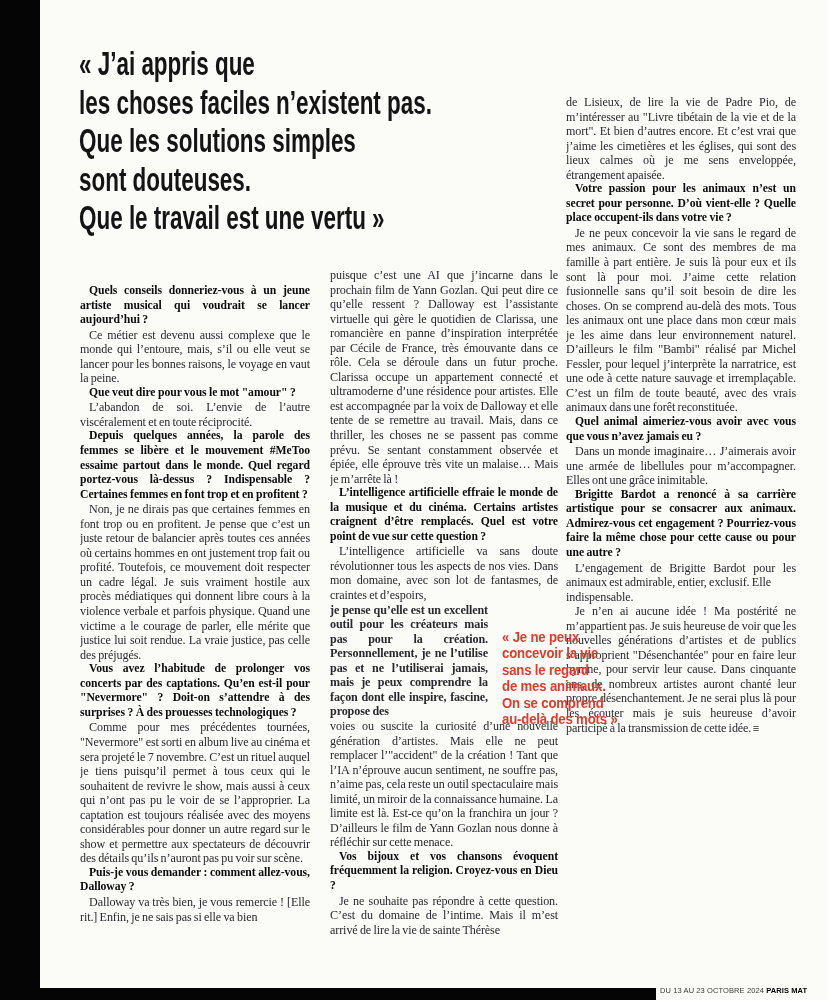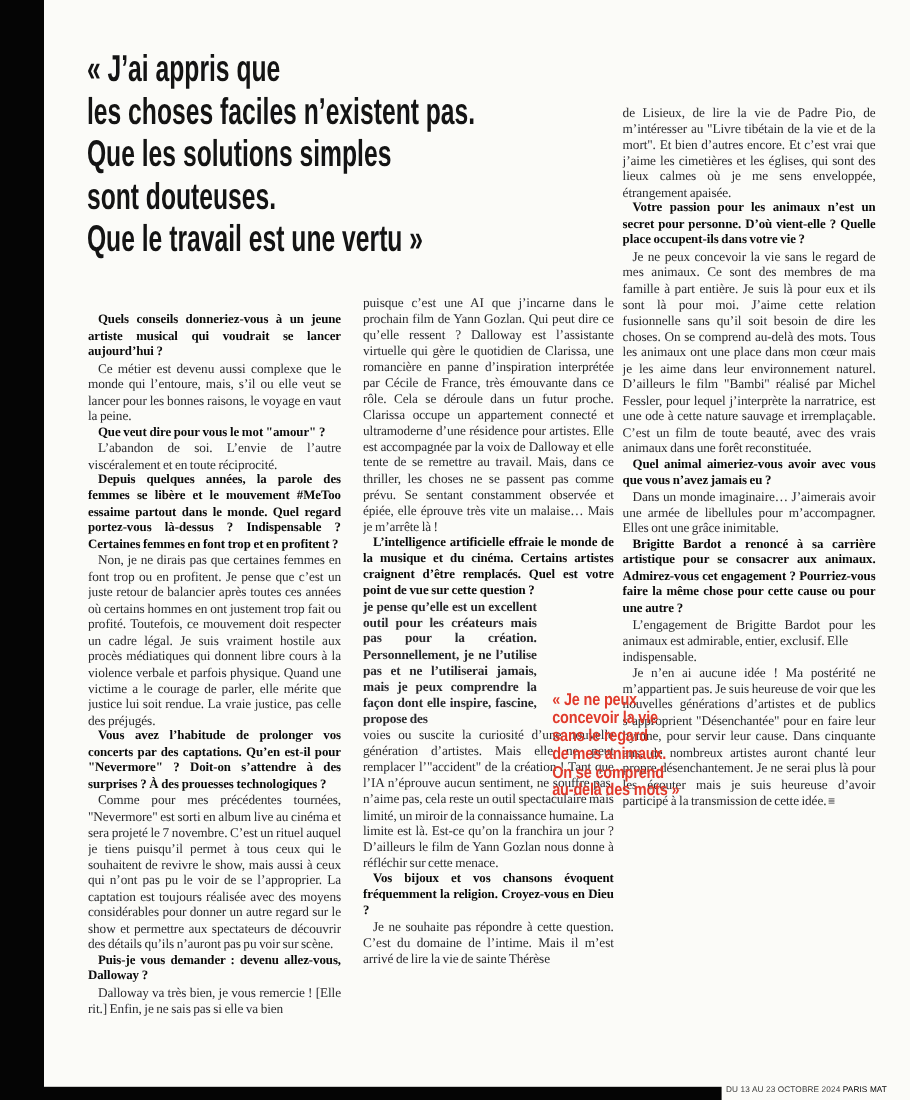--- a/index.html
+++ b/index.html
@@ -43,21 +43,21 @@
     font-size:15.5px; line-height:16.4px;
     transform:scaleX(0.85); transform-origin:left top;
     letter-spacing:-0.2px;
   }
 
   .footer {
     position:absolute; left:660px; top:986px; width:167px; height:14px;
     font-family:"Liberation Sans", sans-serif; font-size:7.5px; color:#3a3a3a;
     white-space:nowrap; overflow:hidden; letter-spacing:0.1px;
   }
-  .footer .brand { font-weight:normal; color:#000; }
+  .footer .brand { font-weight:bold; color:#000; }
 
   .endmark { font-family:"Liberation Sans", sans-serif; font-weight:bold; font-size:11px; letter-spacing:-1px; }
 </style>
 </head>
 <body>
 
 <div class="left-band"></div>
 
 <div class="headline">
   <div>« J’ai appris que</div>
@@ -69,26 +69,27 @@
 
 <div class="col" id="col1">
     <p class="question">Quels conseils donneriez-vous à un jeune artiste musical qui voudrait se lancer aujourd’hui ?</p>
     <p class="answer">Ce métier est devenu aussi complexe que le monde qui l’entoure, mais, s’il ou elle veut se lancer pour les bonnes raisons, le voyage en vaut la peine.</p>
     <p class="question">Que veut dire pour vous le mot "amour" ?</p>
     <p class="answer">L’abandon de soi. L’envie de l’autre viscéralement et en toute réciprocité.</p>
     <p class="question">Depuis quelques années, la parole des femmes se libère et le mouvement #MeToo essaime partout dans le monde. Quel regard portez-vous là-dessus ? Indispensable ? Certaines femmes en font trop et en profitent ?</p>
     <p class="answer">Non, je ne dirais pas que certaines femmes en font trop ou en profitent. Je pense que c’est un juste retour de balancier après toutes ces années où certains hommes en ont justement trop fait ou profité. Toutefois, ce mouvement doit respecter un cadre légal. Je suis vraiment hostile aux procès médiatiques qui donnent libre cours à la violence verbale et parfois physique. Quand une victime a le courage de parler, elle mérite que justice lui soit rendue. La vraie justice, pas celle des préjugés.</p>
     <p class="question">Vous avez l’habitude de prolonger vos concerts par des captations. Qu’en est-il pour "Nevermore" ? Doit-on s’attendre à des surprises ? À des prouesses technologiques ?</p>
     <p class="answer">Comme pour mes précédentes tournées, "Nevermore" est sorti en album live au cinéma et sera projeté le 7 novembre. C’est un rituel auquel je tiens puisqu’il permet à tous ceux qui le souhaitent de revivre le show, mais aussi à ceux qui n’ont pas pu le voir de se l’approprier. La captation est toujours réalisée avec des moyens considérables pour donner un autre regard sur le show et permettre aux spectateurs de découvrir des détails qu’ils n’auront pas pu voir sur scène.</p>
-    <p class="question">Puis-je vous demander : devenu allez-vous, Dalloway ?</p>
+    <p class="question">Puis-je vous demander : comment allez-vous, Dalloway ?</p>
     <p class="answer">Dalloway va très bien, je vous remercie ! [Elle rit.] Enfin, je ne sais pas si elle va bien</p>
   </div>
 <div class="col" id="col2">
     <p class="answer flush">puisque c’est une AI que j’incarne dans le prochain film de Yann Gozlan. Qui peut dire ce qu’elle ressent ? Dalloway est l’assistante virtuelle qui gère le quotidien de Clarissa, une romancière en panne d’inspiration interprétée par Cécile de France, très émouvante dans ce rôle. Cela se déroule dans un futur proche. Clarissa occupe un appartement connecté et ultramoderne d’une résidence pour artistes. Elle est accompagnée par la voix de Dalloway et elle tente de se remettre au travail. Mais, dans ce thriller, les choses ne se passent pas comme prévu. Se sentant constamment observée et épiée, elle éprouve très vite un malaise… Mais je m’arrête là !</p>
     <p class="question">L’intelligence artificielle effraie le monde de la musique et du cinéma. Certains artistes craignent d’être remplacés. Quel est votre point de vue sur cette question ?</p>
+    <p class="answer">L’intelligence artificielle va sans doute révolutionner tous les aspects de nos vies. Dans mon domaine, avec son lot de fantasmes, de craintes et d’espoirs,</p>
     <p class="answer narrow-right">je pense qu’elle est un excellent outil pour les créateurs mais pas pour la création. Personnellement, je ne l’utilise pas et ne l’utiliserai jamais, mais je peux comprendre la façon dont elle inspire, fascine, propose des</p>
     <p class="answer flush">voies ou suscite la curiosité d’une nouvelle génération d’artistes. Mais elle ne peut remplacer l’"accident" de la création ! Tant que l’IA n’éprouve aucun sentiment, ne souffre pas, n’aime pas, cela reste un outil spectaculaire mais limité, un miroir de la connaissance humaine. La limite est là. Est-ce qu’on la franchira un jour ? D’ailleurs le film de Yann Gozlan nous donne à réfléchir sur cette menace.</p>
     <p class="question">Vos bijoux et vos chansons évoquent fréquemment la religion. Croyez-vous en Dieu ?</p>
     <p class="answer">Je ne souhaite pas répondre à cette question. C’est du domaine de l’intime. Mais il m’est arrivé de lire la vie de sainte Thérèse</p>
   </div>
 <div class="col" id="col3">
     <p class="answer flush">de Lisieux, de lire la vie de Padre Pio, de m’intéresser au "Livre tibétain de la vie et de la mort". Et bien d’autres encore. Et c’est vrai que j’aime les cimetières et les églises, qui sont des lieux calmes où je me sens enveloppée, étrangement apaisée.</p>
     <p class="question">Votre passion pour les animaux n’est un secret pour personne. D’où vient-elle ? Quelle place occupent-ils dans votre vie ?</p>
     <p class="answer">Je ne peux concevoir la vie sans le regard de mes animaux. Ce sont des membres de ma famille à part entière. Je suis là pour eux et ils sont là pour moi. J’aime cette relation fusionnelle sans qu’il soit besoin de dire les choses. On se comprend au-delà des mots. Tous les animaux ont une place dans mon cœur mais je les aime dans leur environnement naturel. D’ailleurs le film "Bambi" réalisé par Michel Fessler, pour lequel j’interprète la narratrice, est une ode à cette nature sauvage et irremplaçable. C’est un film de toute beauté, avec des vrais animaux dans une forêt reconstituée.</p>
     <p class="question">Quel animal aimeriez-vous avoir avec vous que vous n’avez jamais eu ?</p>

